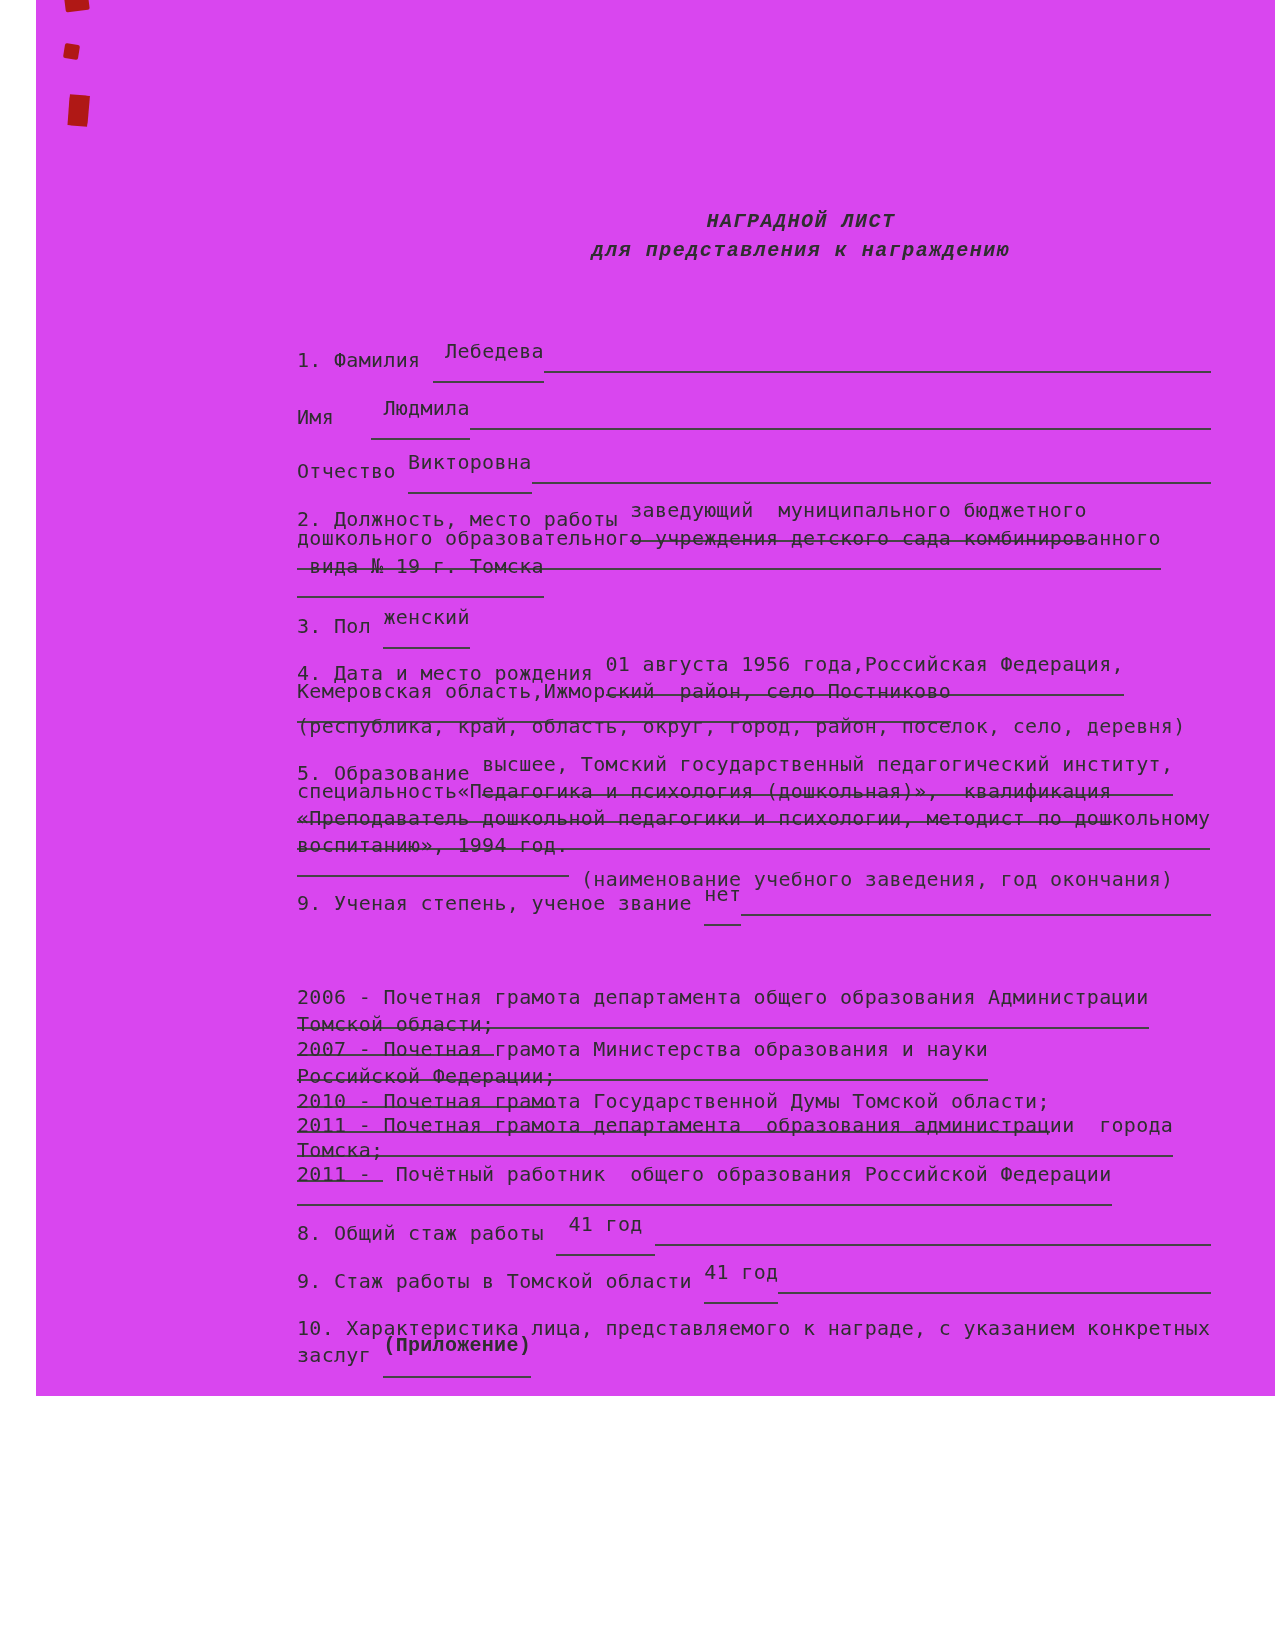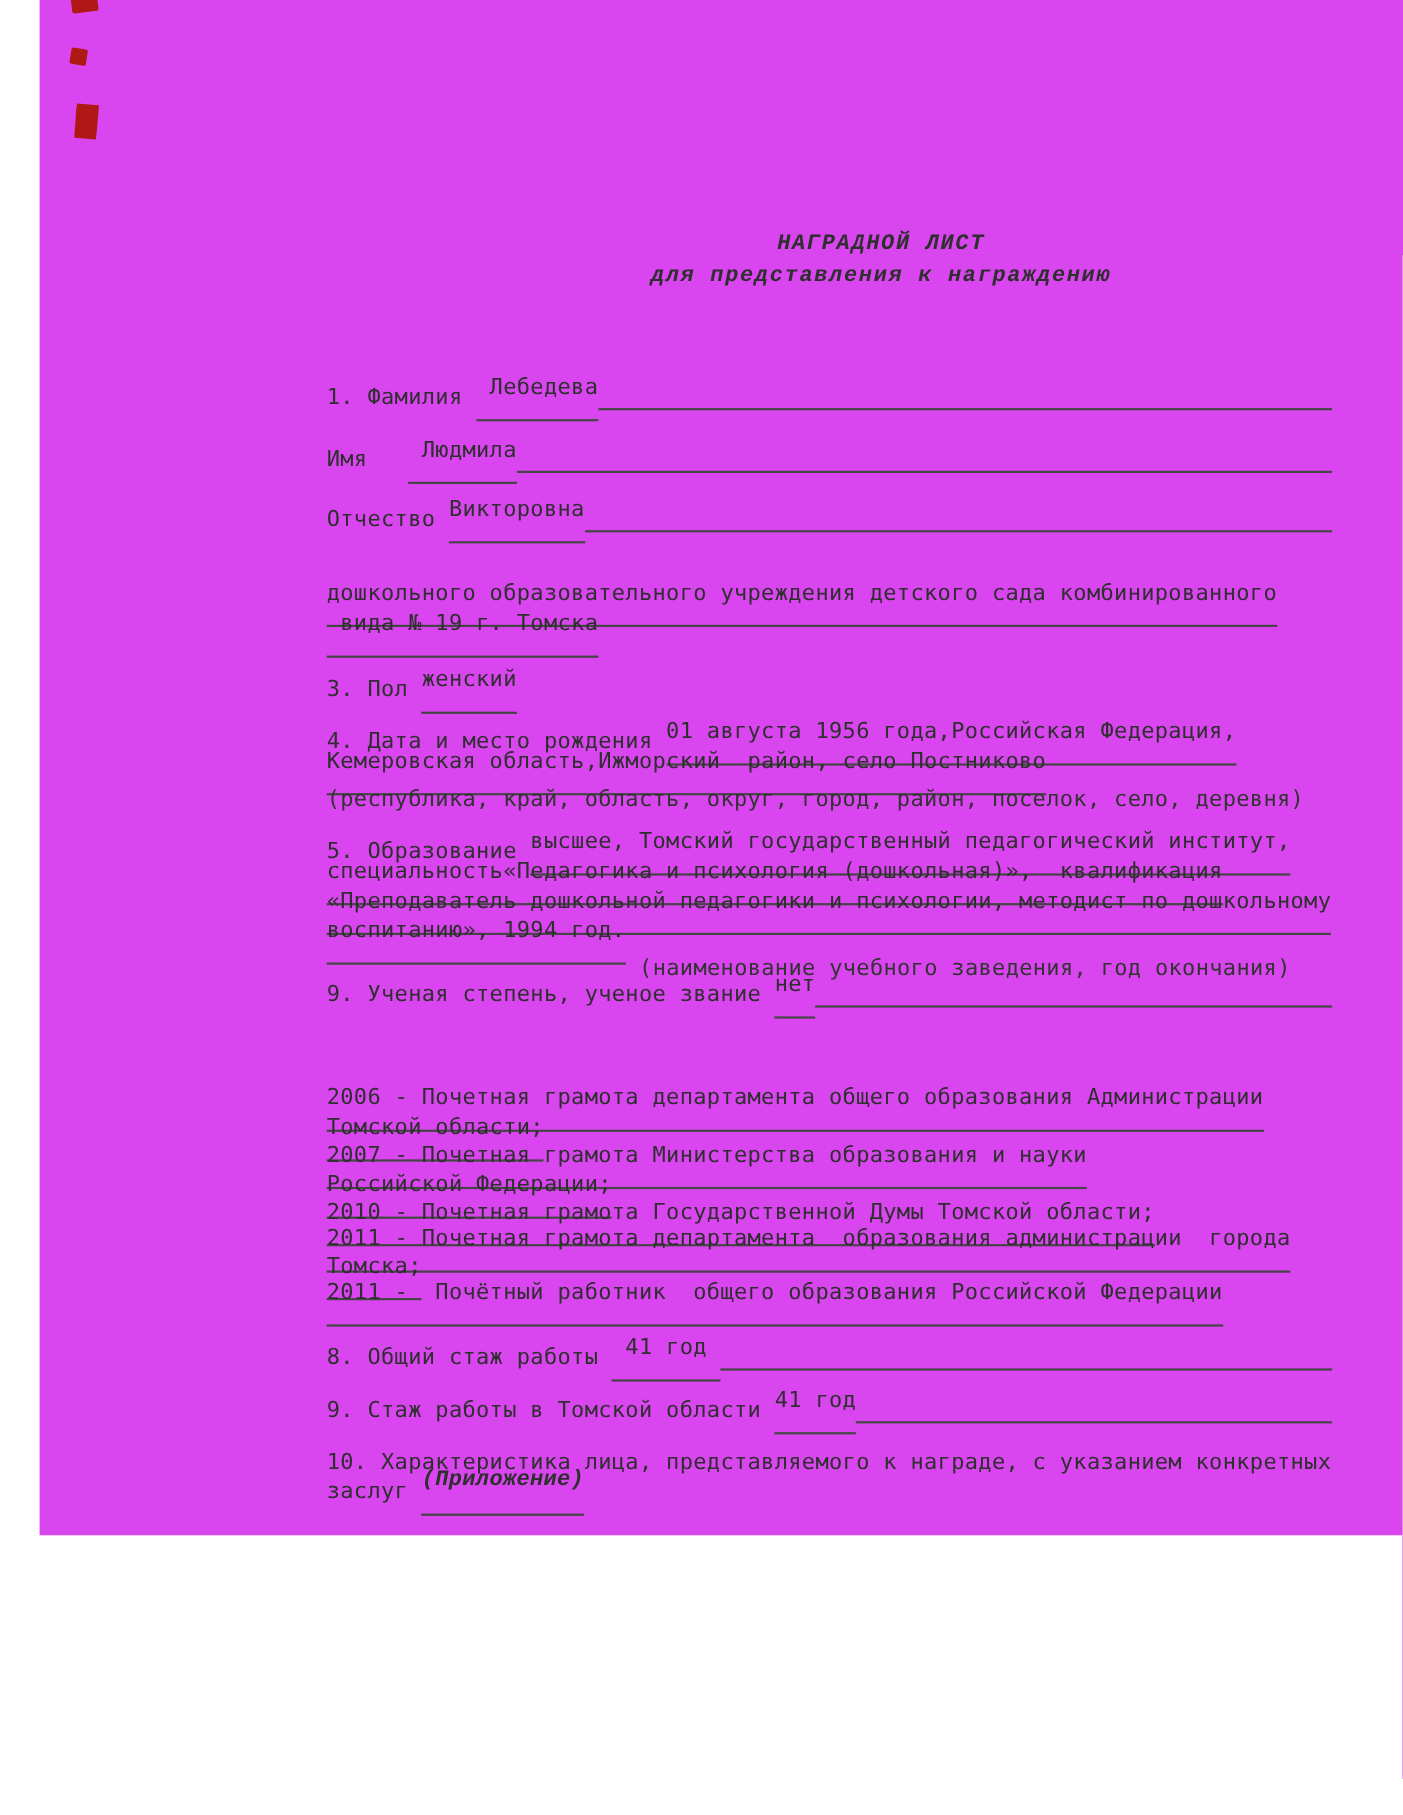--- a/index.html
+++ b/index.html
@@ -29,21 +29,21 @@
     display:flex;align-items:center;
     white-space:pre;
     line-height:26px;
     height:26px;
   }
   .t{flex:0 0 auto;}
   .u{flex:0 0 auto;border-bottom:2px solid #454545;padding-bottom:17px;}
   .fill{flex:1 1 auto;border-bottom:2px solid #454545;align-self:stretch;}
   .emph{
     font-family:"Liberation Mono","DejaVu Sans Mono",monospace;
-    font-style:italic;font-weight:bold;
+    font-weight:bold;
   }
   .hint{color:#333333;}
   
   .redmark{position:absolute;background:#b01815;border-radius:2px;}
   .redmark.m1{left:29px;top:-3px;width:24px;height:14px;transform:rotate(-7deg);}
   .redmark.m2{left:28px;top:44px;width:15px;height:15px;transform:rotate(9deg);}
   .redmark.m3{left:31px;top:94px;width:23px;height:33px;transform:rotate(10deg);clip-path:polygon(0 6%,88% 0,100% 94%,14% 100%);}
 </style>
 </head>
 <body>
@@ -62,20 +62,23 @@
   <div class="ln" style="top:347px">
     <span class="t">1. Фамилия </span><span class="u"> Лебедева</span><span class="fill"></span>
   </div>
   <div class="ln" style="top:404px">
     <span class="t">Имя   </span><span class="u"> Людмила</span><span class="fill"></span>
   </div>
   <div class="ln" style="top:458px">
     <span class="t">Отчество </span><span class="u">Викторовна</span><span class="fill"></span>
   </div>
 
+  <div class="ln" style="top:506px">
+    <span class="t">2. Должность, место работы </span><span class="u">заведующий  муниципального бюджетного</span>
+  </div>
   <div class="ln" style="top:534px">
     <span class="u">дошкольного образовательного учреждения детского сада комбинированного</span>
   </div>
   <div class="ln" style="top:562px">
     <span class="u"> вида № 19 г. Томска</span>
   </div>
 
   <div class="ln" style="top:613px">
     <span class="t">3. Пол </span><span class="u">женский</span>
   </div>

